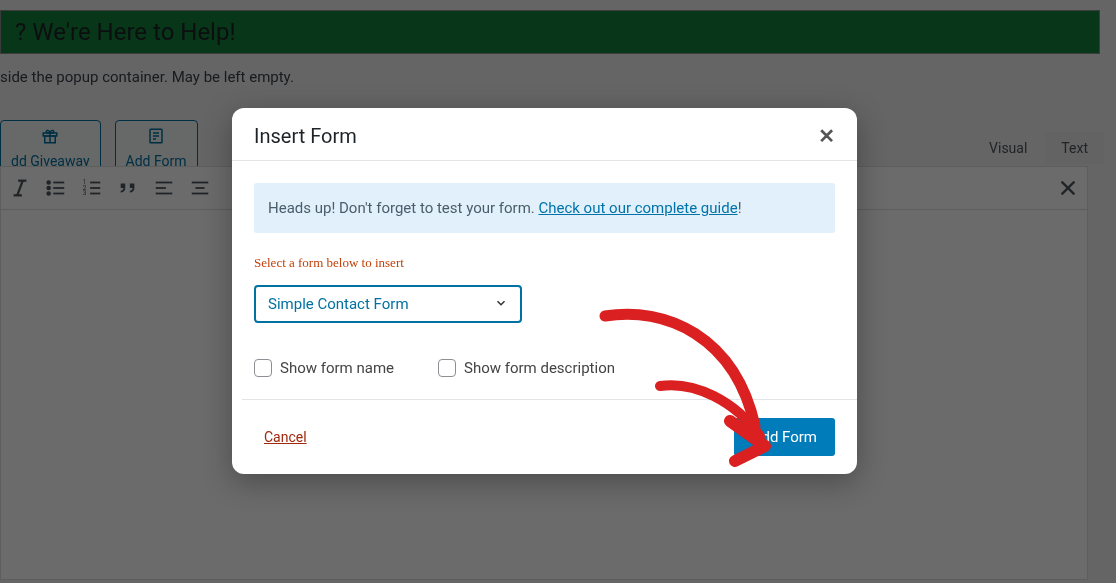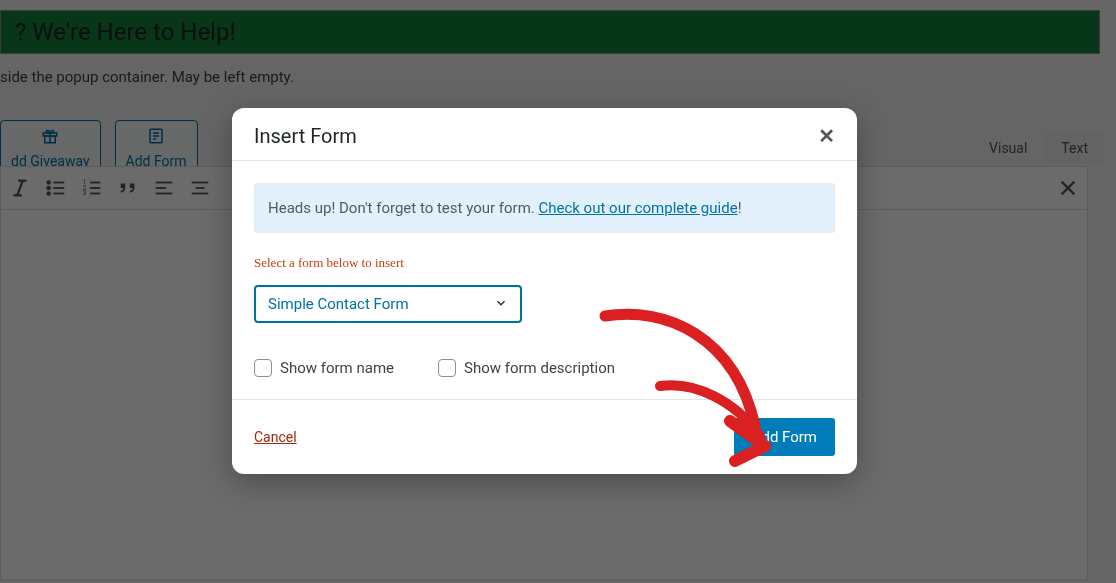--- a/index.html
+++ b/index.html
@@ -64,21 +64,21 @@
       cursor: pointer;
       text-align: right;
     }
     .select-value { color: #0071a1; font-size: 15px; }
     .chev { color: #333; }
     
     .checkboxes { margin-top: 36px; display: flex; gap: 44px; }
     .cb { display: flex; align-items: center; gap: 8px; font-size: 15px; color: #444; }
     .cb-box { width: 18px; height: 18px; border: 1px solid #8c8f94; border-radius: 4px; background: #fff; cursor:pointer; }
     
-    .modal-footer { border-top: 1px solid #e2e4e7; padding: 18px 22px; display: flex; justify-content: space-between; align-items: center; }
+    .modal-footer { border-top: 1px solid #e2e4e7; padding: 18px 22px; display: flex; justify-content: space-between; align-items: center; margin-left: 10px; }
     .cancel-link { color: #a0280d; text-decoration: underline; font-size: 14px; cursor:pointer; }
     .primary-btn { background: #007cba; color: #fff; border: none; padding: 10px 18px; font-size: 15px; border-radius: 3px; cursor:pointer; }
     
     .annotation-arrow {
       position: absolute; top: 306px; left: 585px; width: 200px; height: 190px;
       pointer-events: none;
     }
   </style>
 </head>
 <body>

